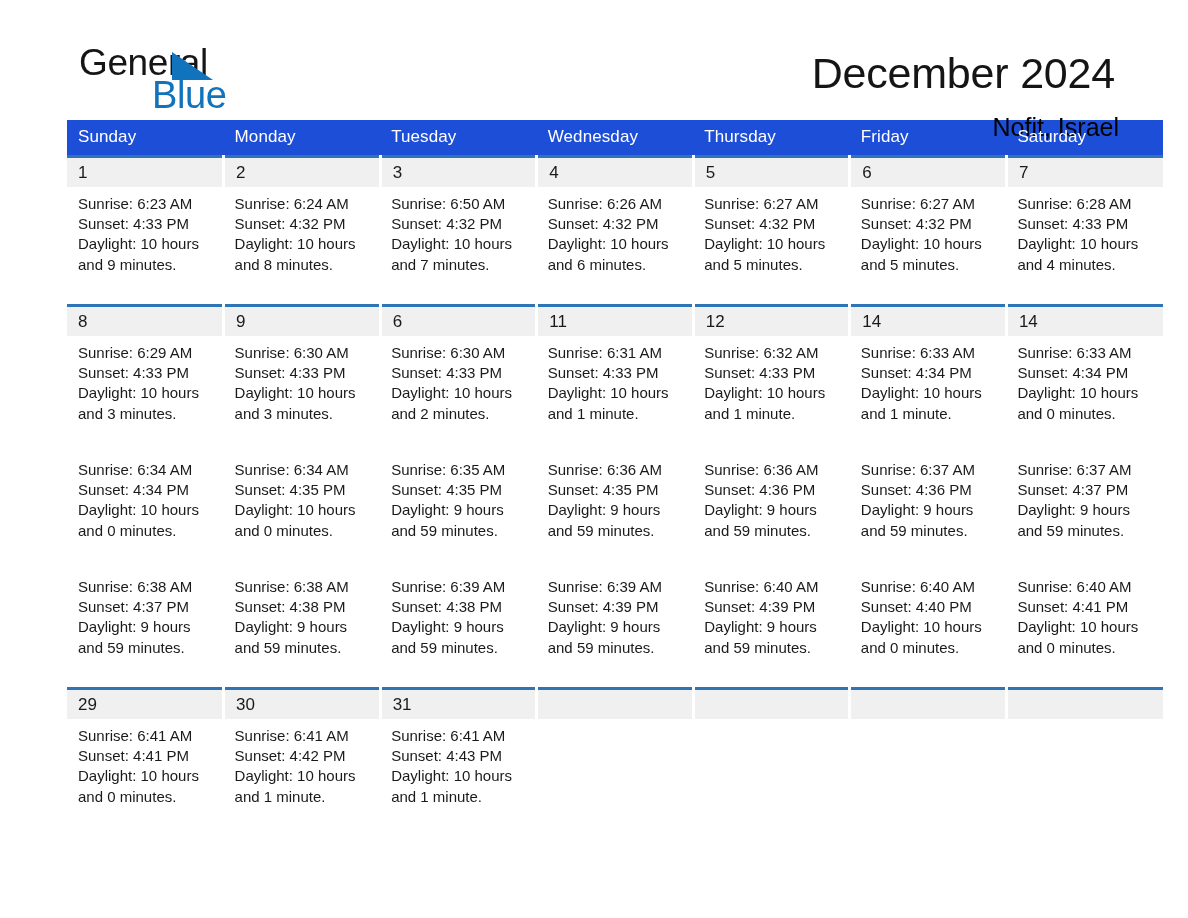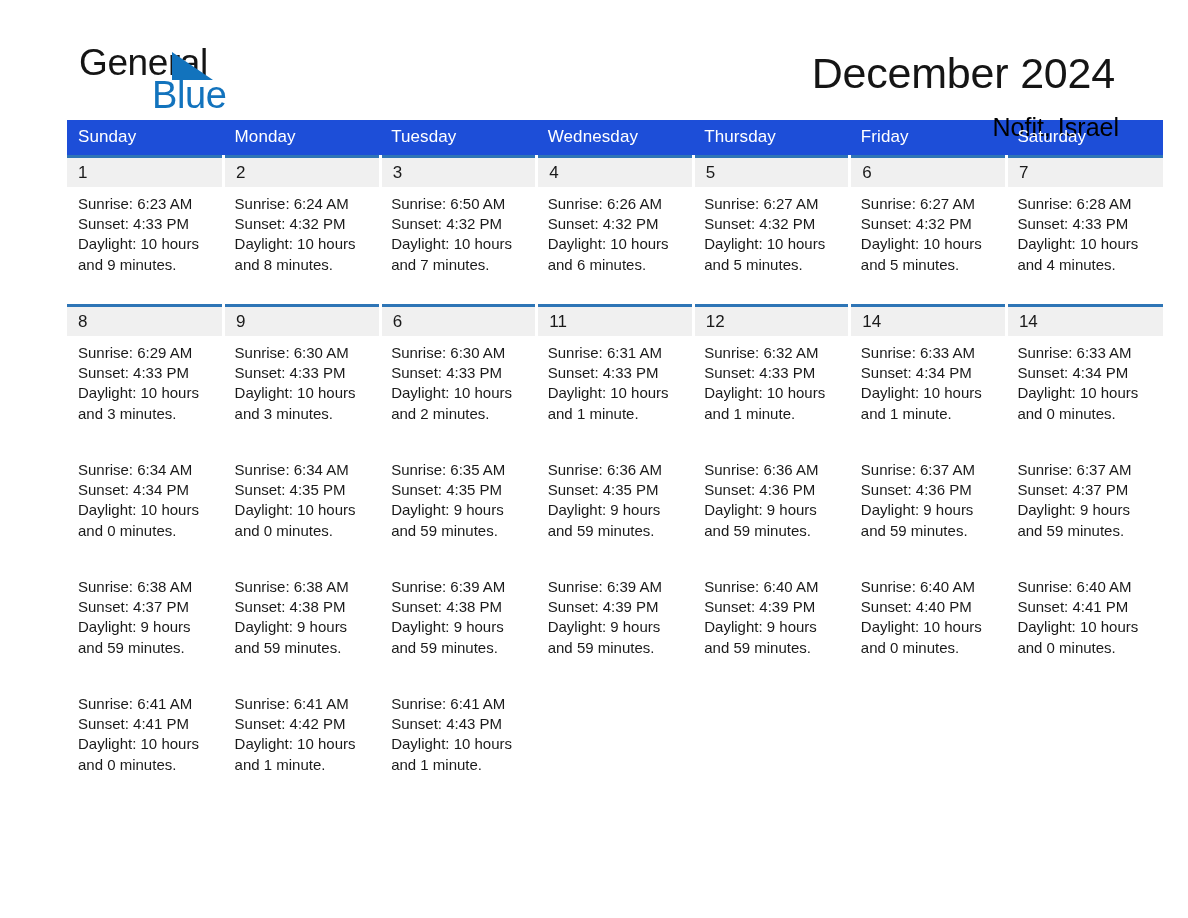--- a/index.html
+++ b/index.html
@@ -370,20 +370,29 @@
           <div class="line">and 0 minutes.</div>
         </td>
         <td>
           <div class="line">Sunrise: 6:40 AM</div>
           <div class="line">Sunset: 4:41 PM</div>
           <div class="line">Daylight: 10 hours</div>
           <div class="line">and 0 minutes.</div>
         </td>
       </tr>
 
+      <tr class="daynum-row">
+        <td>29</td>
+        <td>30</td>
+        <td>31</td>
+        <td class="empty"></td>
+        <td class="empty"></td>
+        <td class="empty"></td>
+        <td class="empty"></td>
+      </tr>
       <tr class="detail-row">
         <td>
           <div class="line">Sunrise: 6:41 AM</div>
           <div class="line">Sunset: 4:41 PM</div>
           <div class="line">Daylight: 10 hours</div>
           <div class="line">and 0 minutes.</div>
         </td>
         <td>
           <div class="line">Sunrise: 6:41 AM</div>
           <div class="line">Sunset: 4:42 PM</div>

